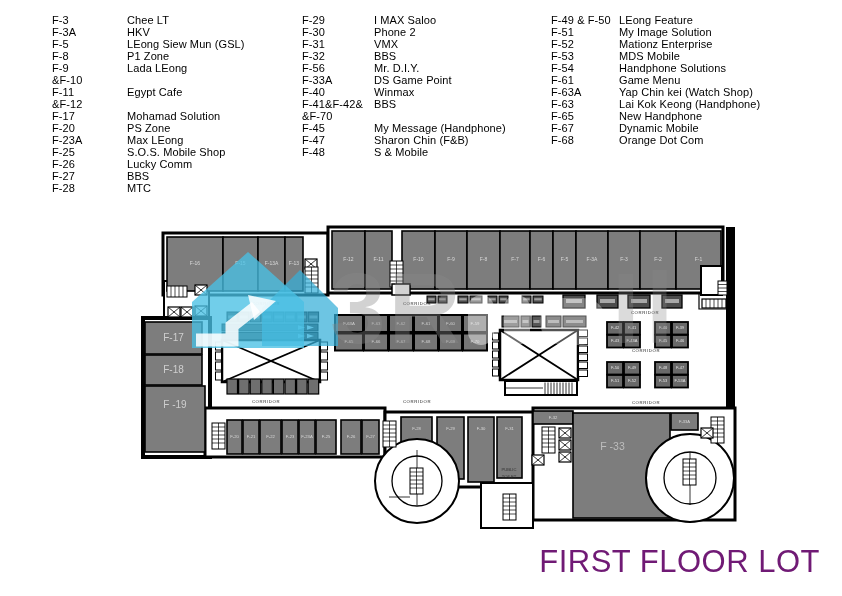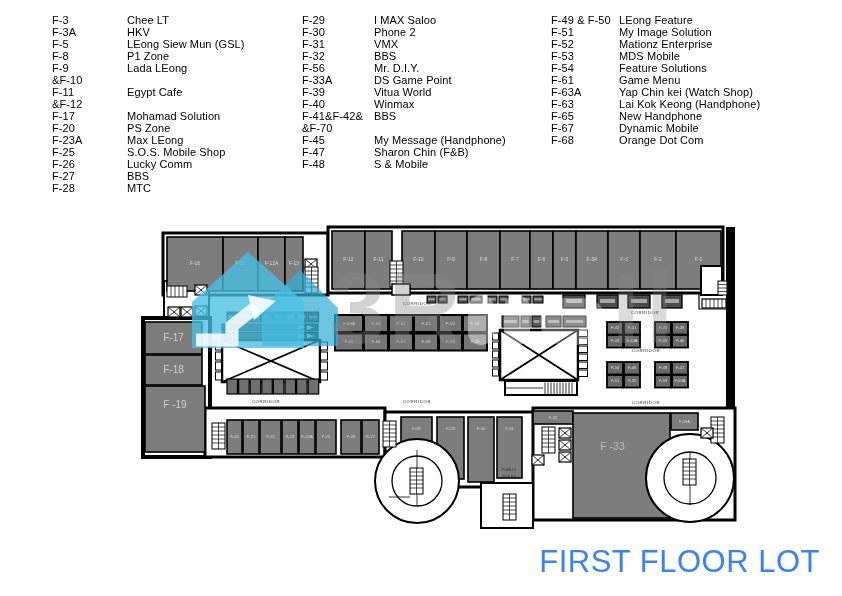--- a/index.html
+++ b/index.html
@@ -7,21 +7,21 @@
        font-family:"Liberation Sans", sans-serif;}
   .legend-col{position:absolute;top:14px}
   .lrow{height:12px;line-height:12px;font-size:11px;color:#000;white-space:nowrap;letter-spacing:.1px}
   .lot{display:inline-block}
   .col-a .lot{width:75px}
   .col-b .lot{width:72px}
   .col-c .lot{width:68px}
   #plan{position:absolute;left:0;top:0}
   #plan text{font-family:"Liberation Sans", sans-serif;}
   .title{position:absolute;top:544px;right:22px;font-size:31px;font-weight:400;
-         color:#3b82f6;letter-spacing:.5px;white-space:nowrap}
+         color:#701a75;letter-spacing:.5px;white-space:nowrap}
 </style>
 </head>
 <body>
 
 <div class="legend">
   <div class="legend-col col-a" style="left:52px">
       <div class="lrow"><span class="lot">F-3</span><span>Chee LT</span></div>
       <div class="lrow"><span class="lot">F-3A</span><span>HKV</span></div>
       <div class="lrow"><span class="lot">F-5</span><span>LEong Siew Mun (GSL)</span></div>
       <div class="lrow"><span class="lot">F-8</span><span>P1 Zone</span></div>
@@ -37,34 +37,33 @@
       <div class="lrow"><span class="lot">F-27</span><span>BBS</span></div>
       <div class="lrow"><span class="lot">F-28</span><span>MTC</span></div>
     </div>
   <div class="legend-col col-b" style="left:302px">
       <div class="lrow"><span class="lot">F-29</span><span>I MAX Saloo</span></div>
       <div class="lrow"><span class="lot">F-30</span><span>Phone 2</span></div>
       <div class="lrow"><span class="lot">F-31</span><span>VMX</span></div>
       <div class="lrow"><span class="lot">F-32</span><span>BBS</span></div>
       <div class="lrow"><span class="lot">F-56</span><span>Mr. D.I.Y.</span></div>
       <div class="lrow"><span class="lot">F-33A</span><span>DS Game Point</span></div>
-      <div class="lrow"><span class="lot">F-39</span><span>Vitua World</span></div>
       <div class="lrow"><span class="lot">F-40</span><span>Winmax</span></div>
       <div class="lrow"><span class="lot">F-41&amp;F-42&amp;</span><span>BBS</span></div>
       <div class="lrow"><span class="lot">&amp;F-70</span><span></span></div>
       <div class="lrow"><span class="lot">F-45</span><span>My Message (Handphone)</span></div>
       <div class="lrow"><span class="lot">F-47</span><span>Sharon Chin (F&amp;B)</span></div>
       <div class="lrow"><span class="lot">F-48</span><span>S &amp; Mobile</span></div>
     </div>
   <div class="legend-col col-c" style="left:551px">
       <div class="lrow"><span class="lot">F-49 &amp; F-50</span><span>LEong Feature</span></div>
       <div class="lrow"><span class="lot">F-51</span><span>My Image Solution</span></div>
       <div class="lrow"><span class="lot">F-52</span><span>Mationz Enterprise</span></div>
       <div class="lrow"><span class="lot">F-53</span><span>MDS Mobile</span></div>
-      <div class="lrow"><span class="lot">F-54</span><span>Feature Solutions</span></div>
+      <div class="lrow"><span class="lot">F-54</span><span>Handphone Solutions</span></div>
       <div class="lrow"><span class="lot">F-61</span><span>Game Menu</span></div>
       <div class="lrow"><span class="lot">F-63A</span><span>Yap Chin kei (Watch Shop)</span></div>
       <div class="lrow"><span class="lot">F-63</span><span>Lai Kok Keong (Handphone)</span></div>
       <div class="lrow"><span class="lot">F-65</span><span>New Handphone</span></div>
       <div class="lrow"><span class="lot">F-67</span><span>Dynamic Mobile</span></div>
       <div class="lrow"><span class="lot">F-68</span><span>Orange Dot Com</span></div>
     </div>
 </div>
 
 <svg id="plan" width="842" height="596" viewBox="0 0 842 596">

